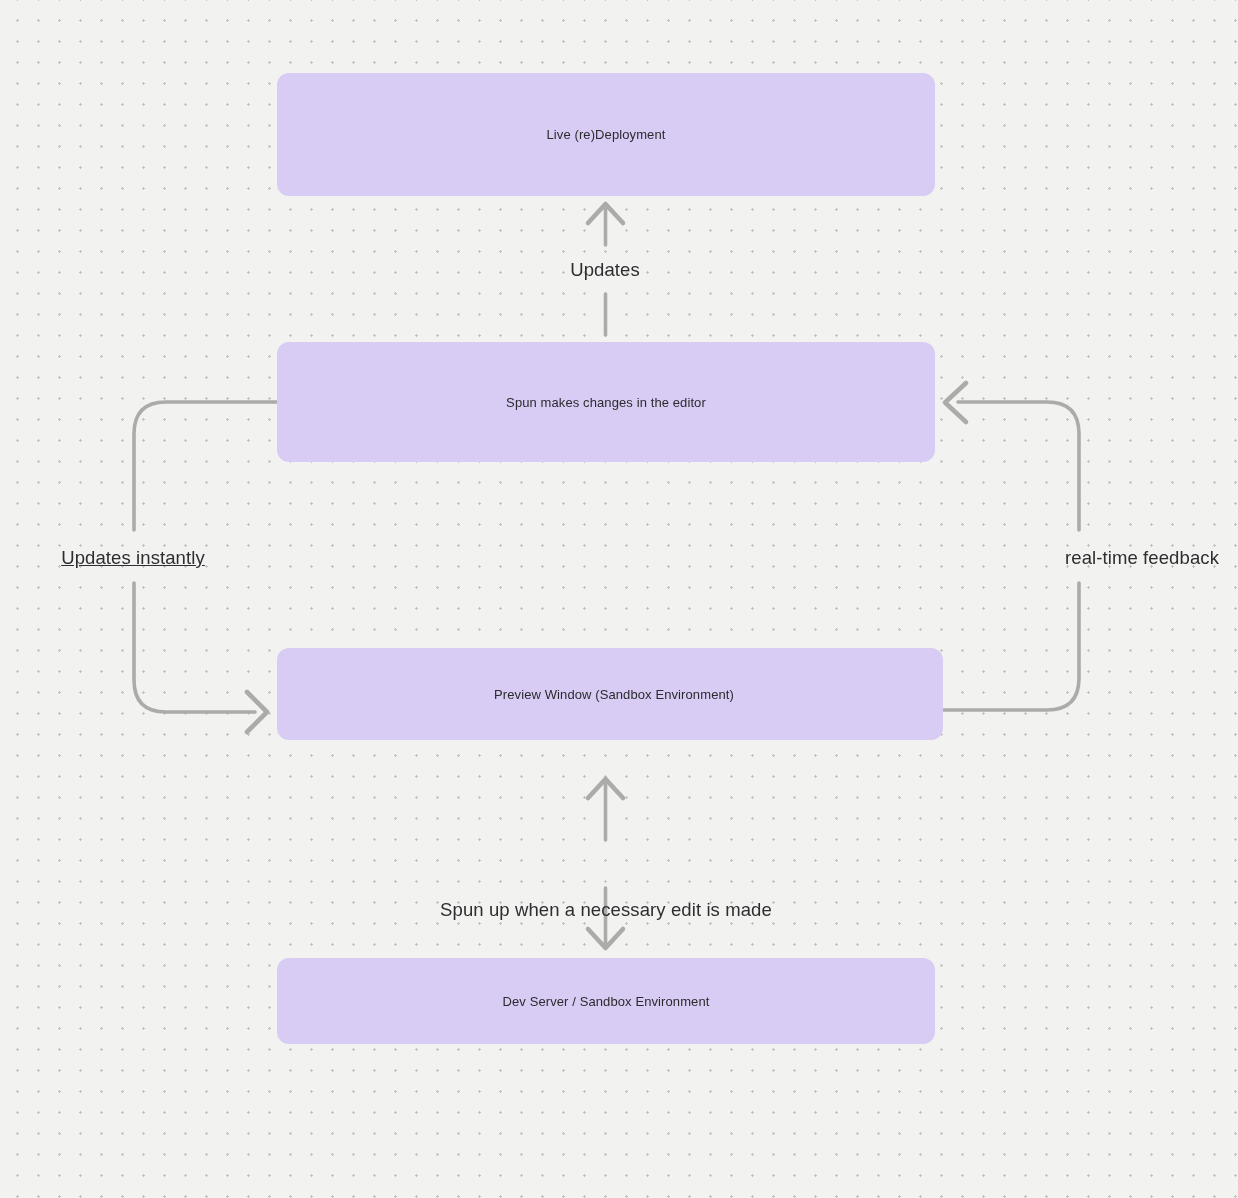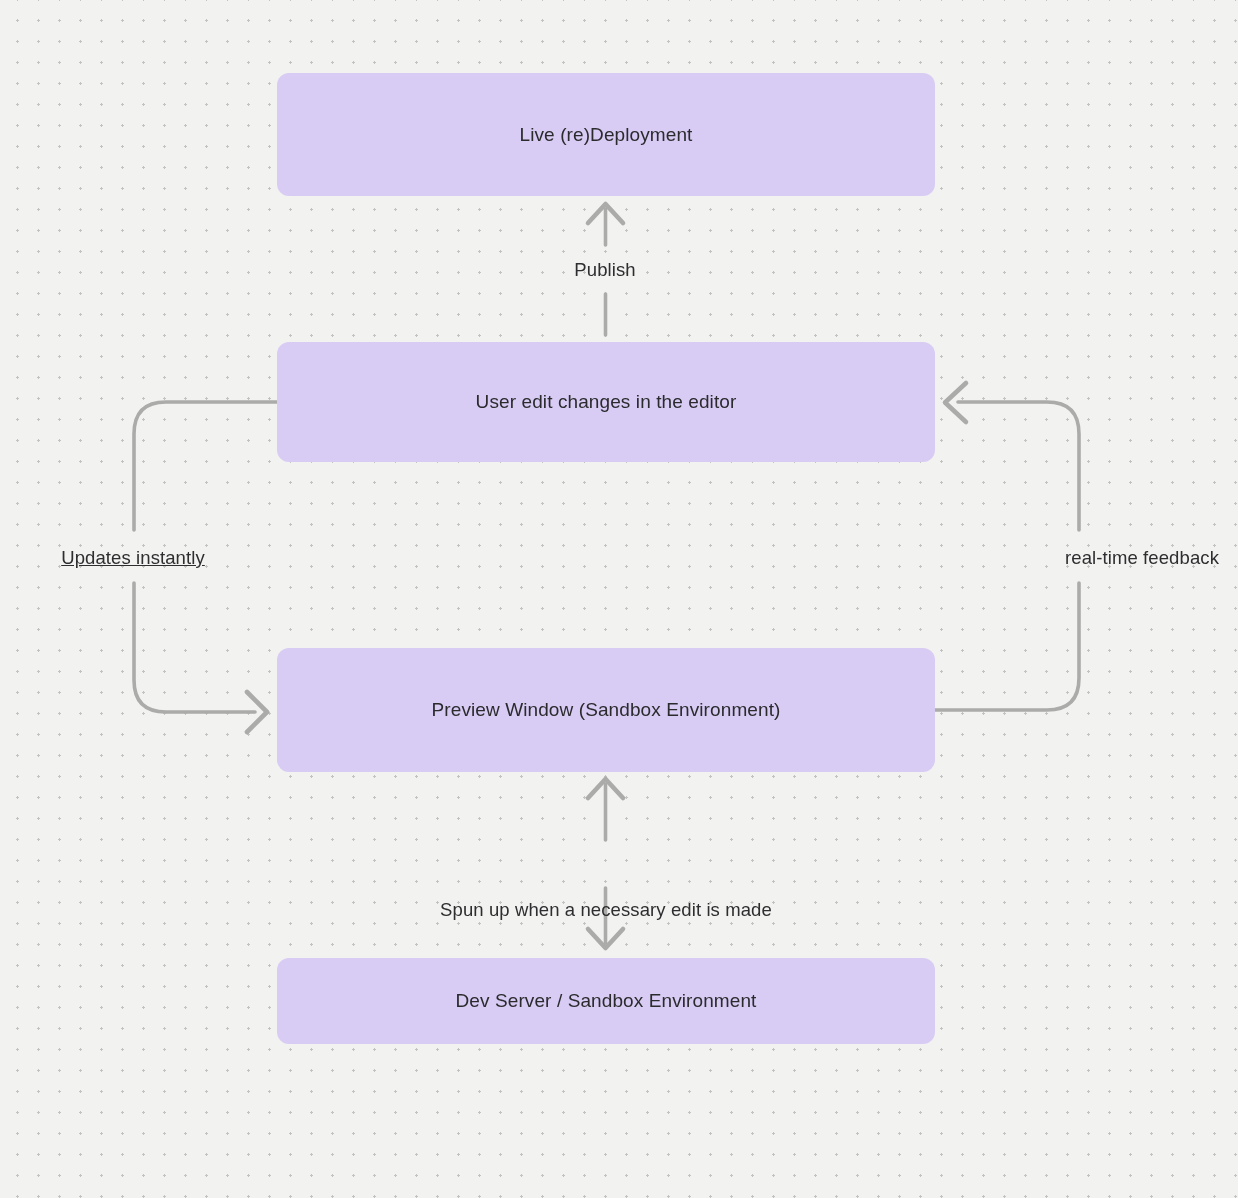--- a/index.html
+++ b/index.html
@@ -43,27 +43,27 @@
   .node {
     position: absolute;
     left: 277px;
     width: 658px;
     background: #D8CCF4;
     border-radius: 12px;
     display: flex;
     align-items: center;
     justify-content: center;
     text-align: center;
-    font-size: 19px;
+    font-size: 13px;
     letter-spacing: 0.1px;
     color: #2B2B2E;
   }
   .node-1 { top: 73px;  height: 123px; }
   .node-2 { top: 342px; height: 120px; }
-  .node-3 { top: 648px; height: 124px; }
+  .node-3 { top: 648px; height: 92px; padding-left: 8px; }
   .node-4 { top: 958px; height: 86px; }
   .edge-label {
     position: absolute;
     transform: translate(-50%, -50%);
     white-space: nowrap;
     font-size: 18.5px;
     letter-spacing: 0.1px;
     color: #2E2E30;
   }
   .label-publish   { left: 605px;  top: 270px; }
@@ -102,29 +102,29 @@
       <path class="edge-shaft" d="M605.5 888 V 943"></path>
       <path class="edge-head" d="M588 929 L605.5 948 L623 929"></path>
     </g>
   </svg>
 
   <div class="node node-1">
     <span>Live (re)Deployment</span>
   </div>
 
   <div class="node node-2">
-    <span>User edit changes in the editor</span>
+    <span>Spun makes changes in the editor</span>
   </div>
 
   <div class="node node-3">
     <span>Preview Window (Sandbox Environment)</span>
   </div>
 
   <div class="node node-4">
     <span>Dev Server / Sandbox Environment</span>
   </div>
 
-  <div class="edge-label label-publish">Publish</div>
+  <div class="edge-label label-publish">Updates</div>
   <div class="edge-label label-updates">Updates instantly</div>
   <div class="edge-label label-feedback">real-time feedback</div>
   <div class="edge-label label-spunup">Spun up when a necessary edit is made</div>
 
 </div>
 
 </body></html>

